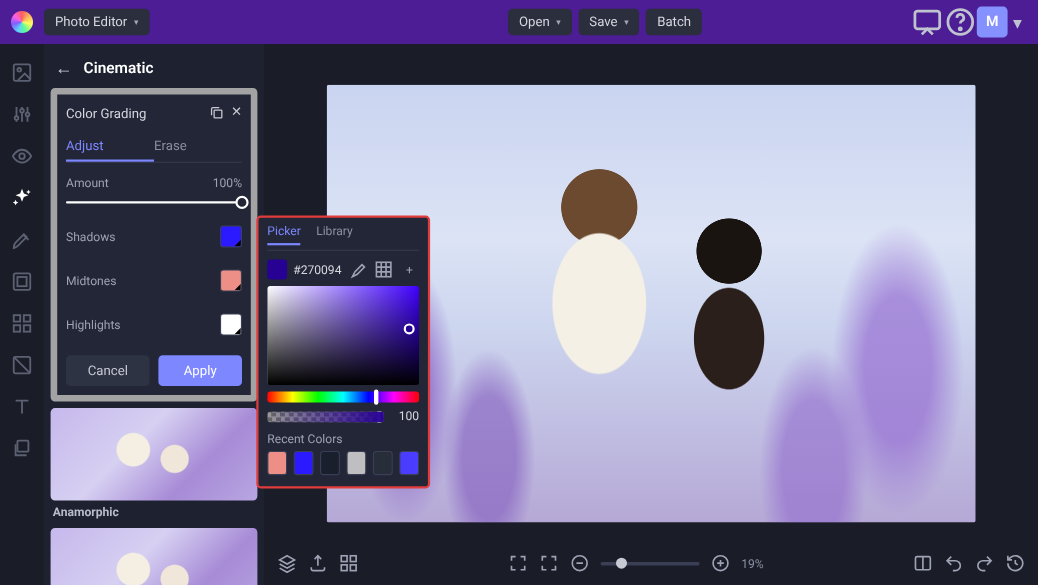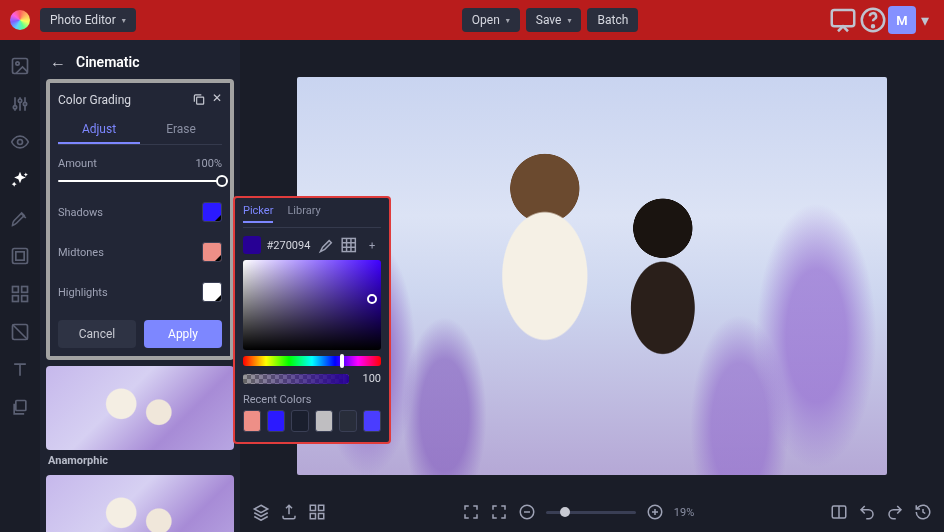--- a/index.html
+++ b/index.html
@@ -1,37 +1,37 @@
 <!DOCTYPE html>
 <html><head>
 <meta charset="utf-8">
 <style>
 * { box-sizing: border-box; margin: 0; padding: 0; font-family: -apple-system, BlinkMacSystemFont, "Segoe UI", Roboto, sans-serif; }
 html, body { width: 944px; height: 532px; background: #1a1d28; color: #c8cad3; overflow: hidden; }
-.topbar { height: 40px; display: flex; align-items: center; padding: 0 10px; background: #b91c1c; }
+.topbar { height: 40px; display: flex; align-items: center; padding: 0 10px; background: #4c1d95; }
 .topbar .logo { width: 20px; height: 20px; border-radius: 50%; background: conic-gradient(#ff5f5f,#ffb65f,#f9ff5f,#5fff8e,#5fd0ff,#7f5fff,#ff5fe2,#ff5f5f); margin-right: 10px; }
 .topbar .btn { background: #2a2e3d; color: #d6d8e0; padding: 5px 10px; border-radius: 4px; font-size: 12px; display: inline-flex; align-items: center; gap: 6px; cursor: pointer; margin-right: 6px; border: none; }
 .topbar .btn .chev { font-size: 8px; opacity: .7; }
 .topbar .spacer { flex: 1; }
 .topbar .iconbtn { width: 30px; height: 30px; display: inline-flex; align-items: center; justify-content: center; border-radius: 4px; cursor: pointer; color: #bfc3cf; }
 .topbar .avatar { width: 28px; height: 28px; background: #8591ff; color: #fff; border-radius: 4px; display: inline-flex; align-items: center; justify-content: center; font-size: 13px; font-weight: 600; }
 .main { display: flex; height: 492px; }
 .toolstrip { width: 40px; background: #1a1d28; display: flex; flex-direction: column; align-items: center; padding-top: 16px; gap: 18px; }
 .toolstrip .tool { width: 20px; height: 20px; color: #5b6073; cursor: pointer; display:flex; align-items:center; justify-content:center; }
 .toolstrip .tool.active { color: #fff; }
 .leftpanel { width: 200px; background: #1e2230; display: flex; flex-direction: column; position: relative; }
 .leftpanel .header { display: flex; align-items: center; gap: 10px; padding: 12px 10px 8px 10px; }
 .leftpanel .header .back { color: #c8cad3; cursor: pointer; font-size: 16px; }
 .leftpanel .header .title { color: #fff; font-weight: 600; font-size: 14px; }
-.panel { border: 4px solid #a3a3a3; margin: 0 6px; padding: 8px 8px; background: #222636; border-radius: 4px; }
+.panel { border: 6px solid #a3a3a3; margin: 0 6px; padding: 8px 8px; background: #222636; border-radius: 4px; }
 .panel .titlebar { display: flex; align-items: center; justify-content: space-between; font-size: 12px; color: #d6d8e0; }
 .panel .titlebar .icons { display: flex; gap: 6px; }
 .panel .titlebar .icons span { cursor: pointer; color: #c8cad3; }
 .tabs { display: flex; margin-top: 8px; border-bottom: 1px solid #353a4d; }
-.tabs .tab { flex: 1; text-align: center; font-size: 12px; padding: 6px 0; color: #8a8fa3; cursor: pointer; }
+.tabs .tab { flex: 1; font-size: 12px; padding: 6px 0; color: #8a8fa3; cursor: pointer; }
 .tabs .tab.active { color: #7d87ff; border-bottom: 2px solid #7d87ff; }
 .slider-row { margin-top: 12px; }
 .slider-row .lab { display: flex; justify-content: space-between; font-size: 11px; color: #9ea2b5; }
 .slider-row .track { position: relative; height: 2px; background: #fff; margin-top: 10px; border-radius: 2px; }
 .slider-row .thumb { position: absolute; right: -6px; top: -5px; width: 12px; height: 12px; background: #222636; border: 2px solid #fff; border-radius: 50%; }
 .color-row { display: flex; justify-content: space-between; align-items: center; margin-top: 20px; font-size: 11px; color: #9ea2b5; }
 .swatch { width: 20px; height: 20px; border-radius: 3px; border: 1px solid #3a3f55; }
 .swatch .tri { width: 0; height: 0; border-left: 6px solid transparent; border-bottom: 6px solid #000; float: right; margin-top: 12px; margin-right: 0px; border-bottom-right-radius: 2px; }
 .btnrow { display: flex; gap: 8px; margin-top: 18px; }
 .btnrow button { flex: 1; padding: 7px 17px; border-radius: 4px; font-size: 12px; border: none; cursor: pointer; }

